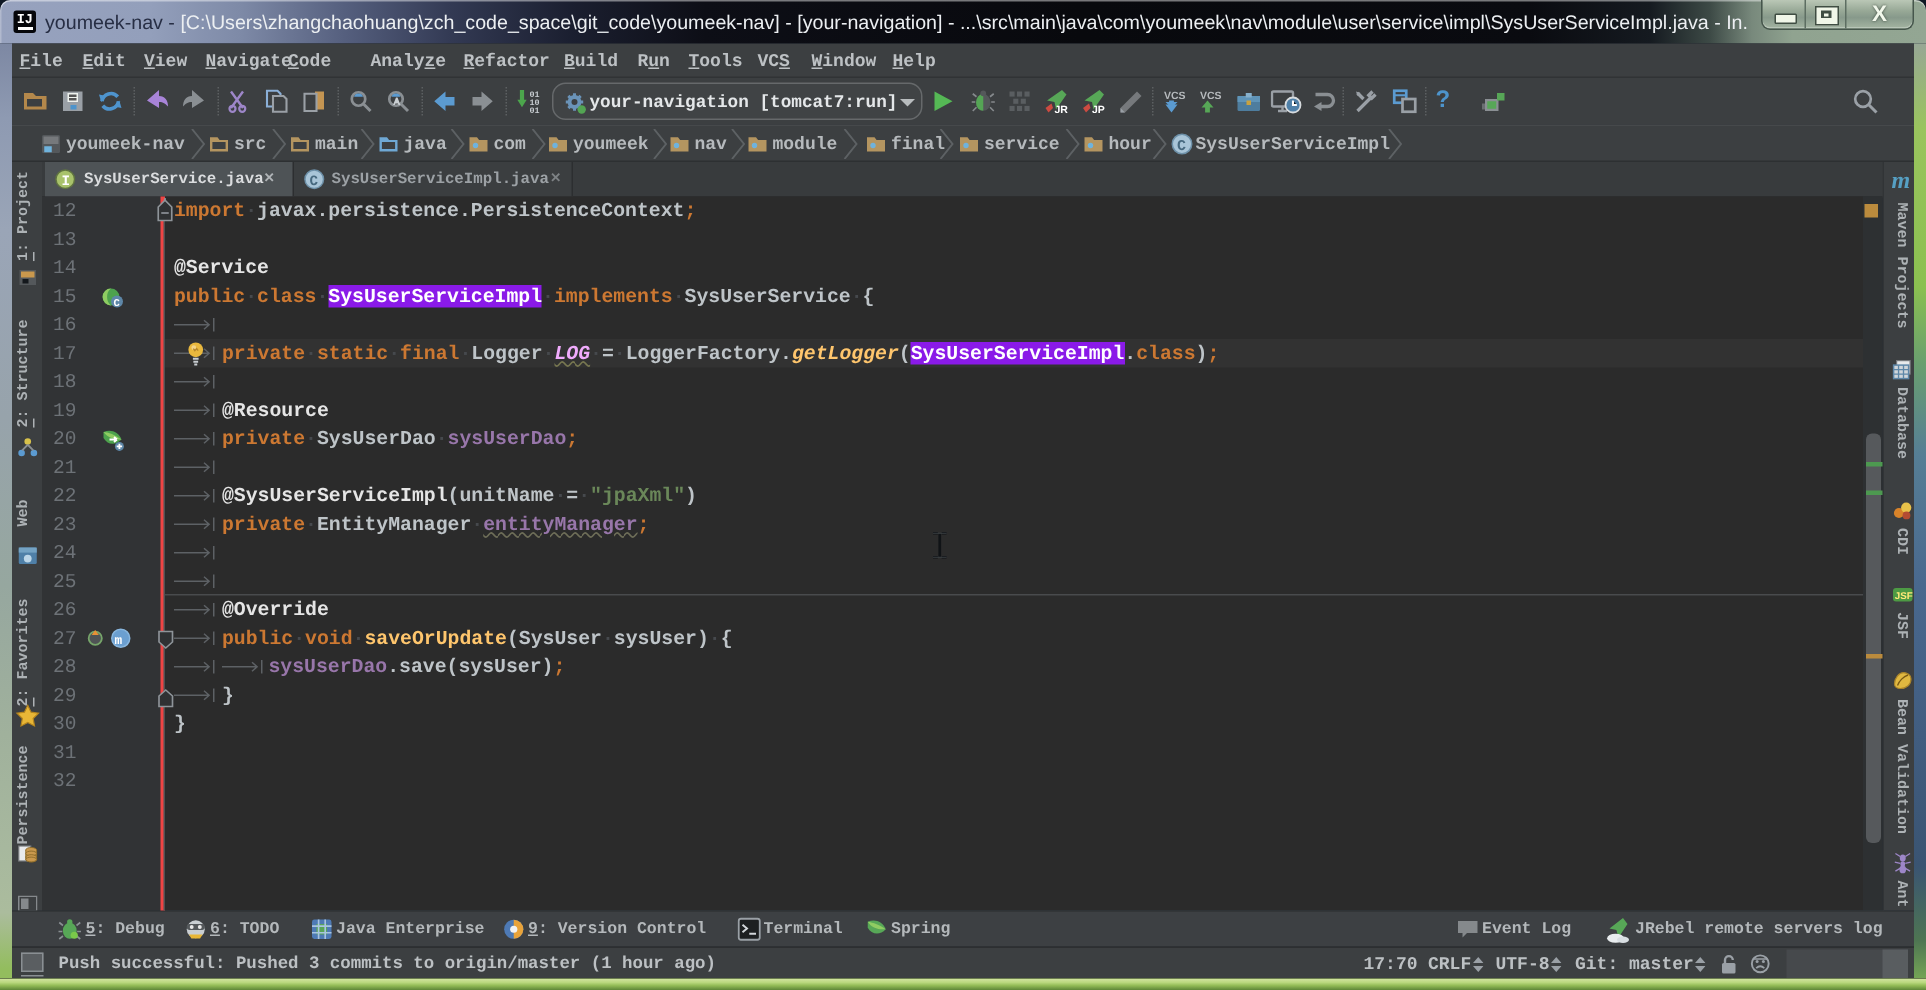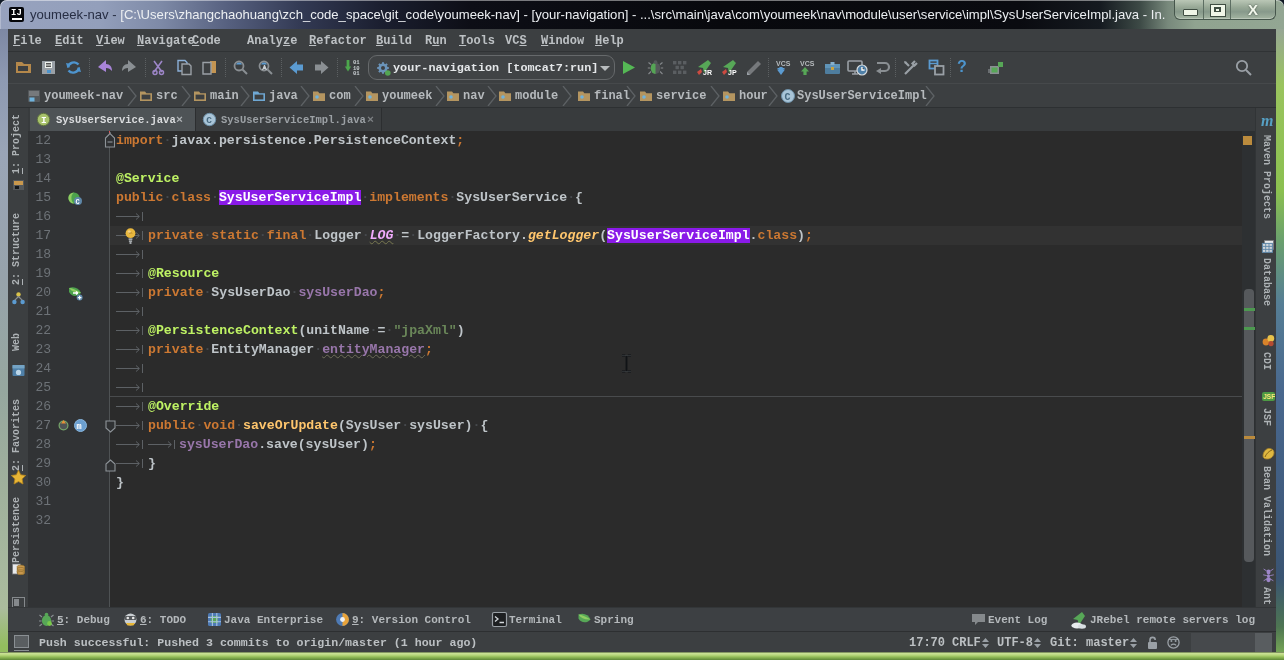--- a/index.html
+++ b/index.html
@@ -41,26 +41,26 @@
 #tab1{left:2px;top:0;width:166px;height:23px;background:#4e5356;border-right:1px solid #2c2e30;}
 #tab2{left:168px;top:0;width:186px;height:23px;background:#3b3e40;border-right:1px solid #2c2e30;}
 .tabt{top:0;height:23px;line-height:24px;font-size:10.5px;font-weight:bold;white-space:pre;}
 .tabx{top:2px;height:20px;line-height:20px;font-size:11.5px;font-weight:bold;}
 
 #stripeL{left:8px;top:108px;width:20px;height:499px;background:#3c3f41;}
 #stripeR{left:1255px;top:108px;width:21px;height:499px;background:#3c3f41;border-left:1px solid #313436;}
 .vlabL{writing-mode:vertical-rl;transform:rotate(180deg);font-size:10px;font-weight:bold;color:#adb2b5;white-space:pre;left:3px;}
 .vlabR{writing-mode:vertical-rl;font-size:10px;font-weight:bold;color:#adb2b5;white-space:pre;left:5px;}
 
-#gutter{left:28px;top:131px;width:82px;height:476px;z-index:3;background:#313335;border-right:1px solid #ef4444;}
+#gutter{left:28px;top:131px;width:82px;height:476px;z-index:3;background:#313335;border-right:3px solid #ef4444;}
 #lnums{left:0;top:0;width:23px;font-size:13px;line-height:19px;color:#6d7277;text-align:right;white-space:pre;}
 #editor{left:110px;top:131px;width:1132px;height:476px;background:#2b2b2b;overflow:hidden;}
 .cl{height:19px;line-height:19px;font-size:13.2px;font-weight:bold;white-space:pre;color:#bec4c8;}
 .k{color:#cc7832;}
-.an{color:#bef264;}
+.an{color:#e5e5e5;}
 .f{color:#9876aa;}
 .sm{color:#ffc66d;font-style:italic;}
 .md{color:#ffc66d;}
 .st{color:#6a8759;}
 .w{color:#46494d;}
 .hl{background:#8a1ae8;color:#fff;}
 .lg{color:#f0abfc;font-style:italic;text-decoration:underline wavy #777750 1px;}
 .sq{text-decoration:underline wavy #6e6e58 1px;}
 #caretline{left:0;top:95px;width:1132px;height:19px;background:#323232;}
 #msep{left:0;top:265px;width:1132px;height:1px;background:#494b4d;}
@@ -541,21 +541,21 @@
   </div>
   <div id="editor">
     <div id="caretline"></div>
     <div id="msep"></div>
     <div class="cl" style="left:6px;top:0;text-align:right;"><span class="k">import</span><span class="w">·</span>javax.persistence.PersistenceContext<span class="k">;</span></div>
     <div class="cl" style="left:6px;top:38px;"><span class="an">@Service</span></div>
     <div class="cl" style="left:6px;top:57px;"><span class="k">public</span><span class="w">·</span><span class="k">class</span><span class="w">·</span><span class="hl">SysUserServiceImpl</span><span class="w">·</span><span class="k">implements</span><span class="w">·</span>SysUserService<span class="w">·</span>{</div>
     <div class="cl" style="left:38px;top:95px;"><span class="k">private</span><span class="w">·</span><span class="k">static</span><span class="w">·</span><span class="k">final</span><span class="w">·</span>Logger<span class="w">·</span><span class="lg">LOG</span><span class="w">·</span>=<span class="w">·</span>LoggerFactory.<span class="sm">getLogger</span>(<span class="hl">SysUserServiceImpl</span>.<span class="k">class</span>)<span class="k">;</span></div>
     <div class="cl" style="left:38px;top:133px;"><span class="an">@Resource</span></div>
     <div class="cl" style="left:38px;top:152px;"><span class="k">private</span><span class="w">·</span>SysUserDao<span class="w">·</span><span class="f">sysUserDao</span><span class="k">;</span></div>
-    <div class="cl" style="left:38px;top:190px;"><span class="an">@PersistenceContext</span>(unitName<span class="w">·</span>=<span class="w">·</span><span class="st">"jpaXml"</span>)</div>
+    <div class="cl" style="left:38px;top:190px;"><span class="an">@SysUserServiceImpl</span>(unitName<span class="w">·</span>=<span class="w">·</span><span class="st">"jpaXml"</span>)</div>
     <div class="cl" style="left:38px;top:209px;"><span class="k">private</span><span class="w">·</span>EntityManager<span class="w">·</span><span class="f sq">entityManager</span><span class="k">;</span></div>
     <div class="cl" style="left:38px;top:266px;"><span class="an">@Override</span></div>
     <div class="cl" style="left:38px;top:285px;"><span class="k">public</span><span class="w">·</span><span class="k">void</span><span class="w">·</span><span class="md">saveOrUpdate</span>(SysUser<span class="w">·</span>sysUser)<span class="w">·</span>{</div>
     <div class="cl" style="left:69px;top:304px;"><span class="f">sysUserDao</span>.save(sysUser)<span class="k">;</span></div>
     <div class="cl" style="left:38px;top:323px;">}</div>
     <div class="cl" style="left:6px;top:342px;">}</div>
     <svg class="tab-arrow" style="left:6px;top:76px;width:30px;" viewBox="0 0 30 19">
         <g stroke="#5d6165" stroke-width="1" fill="none">
           <path d="M0 9.5h23M20 6.5l3.4 3-3.4 3M26.5 5v9"></path>
         </g>

